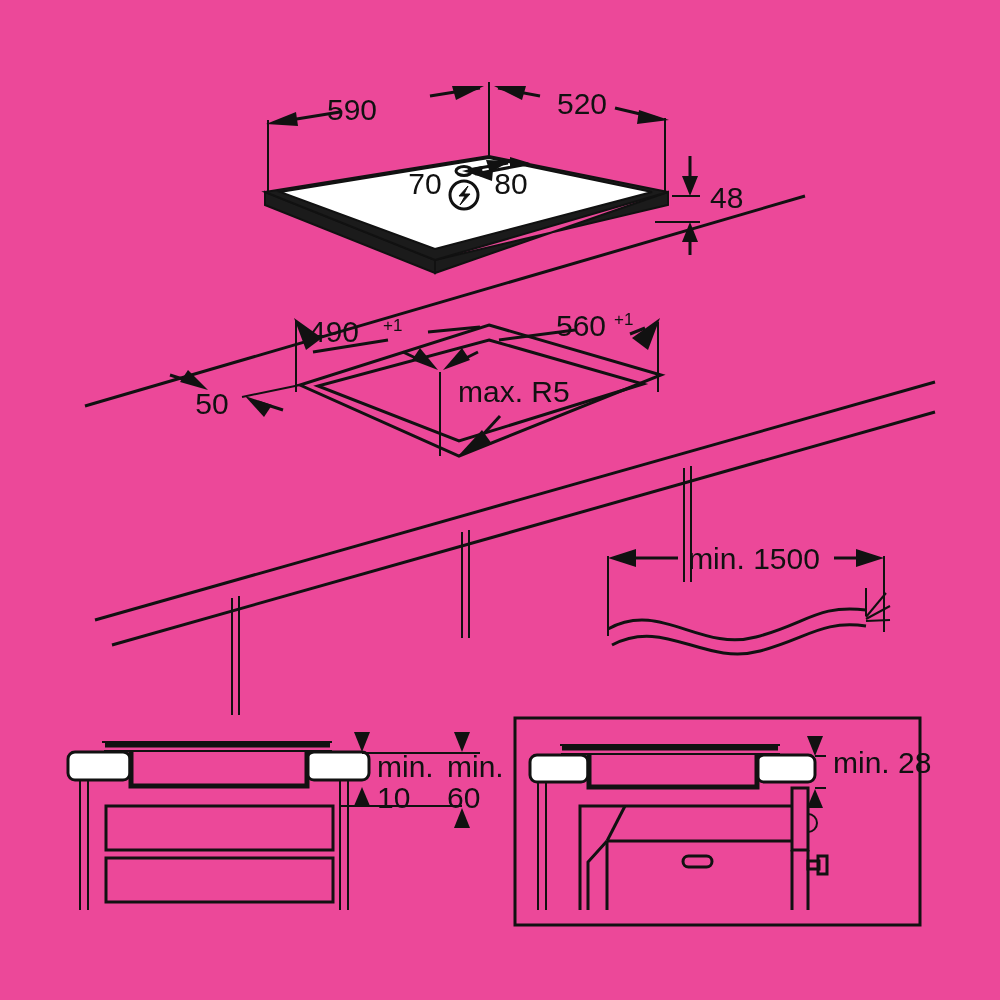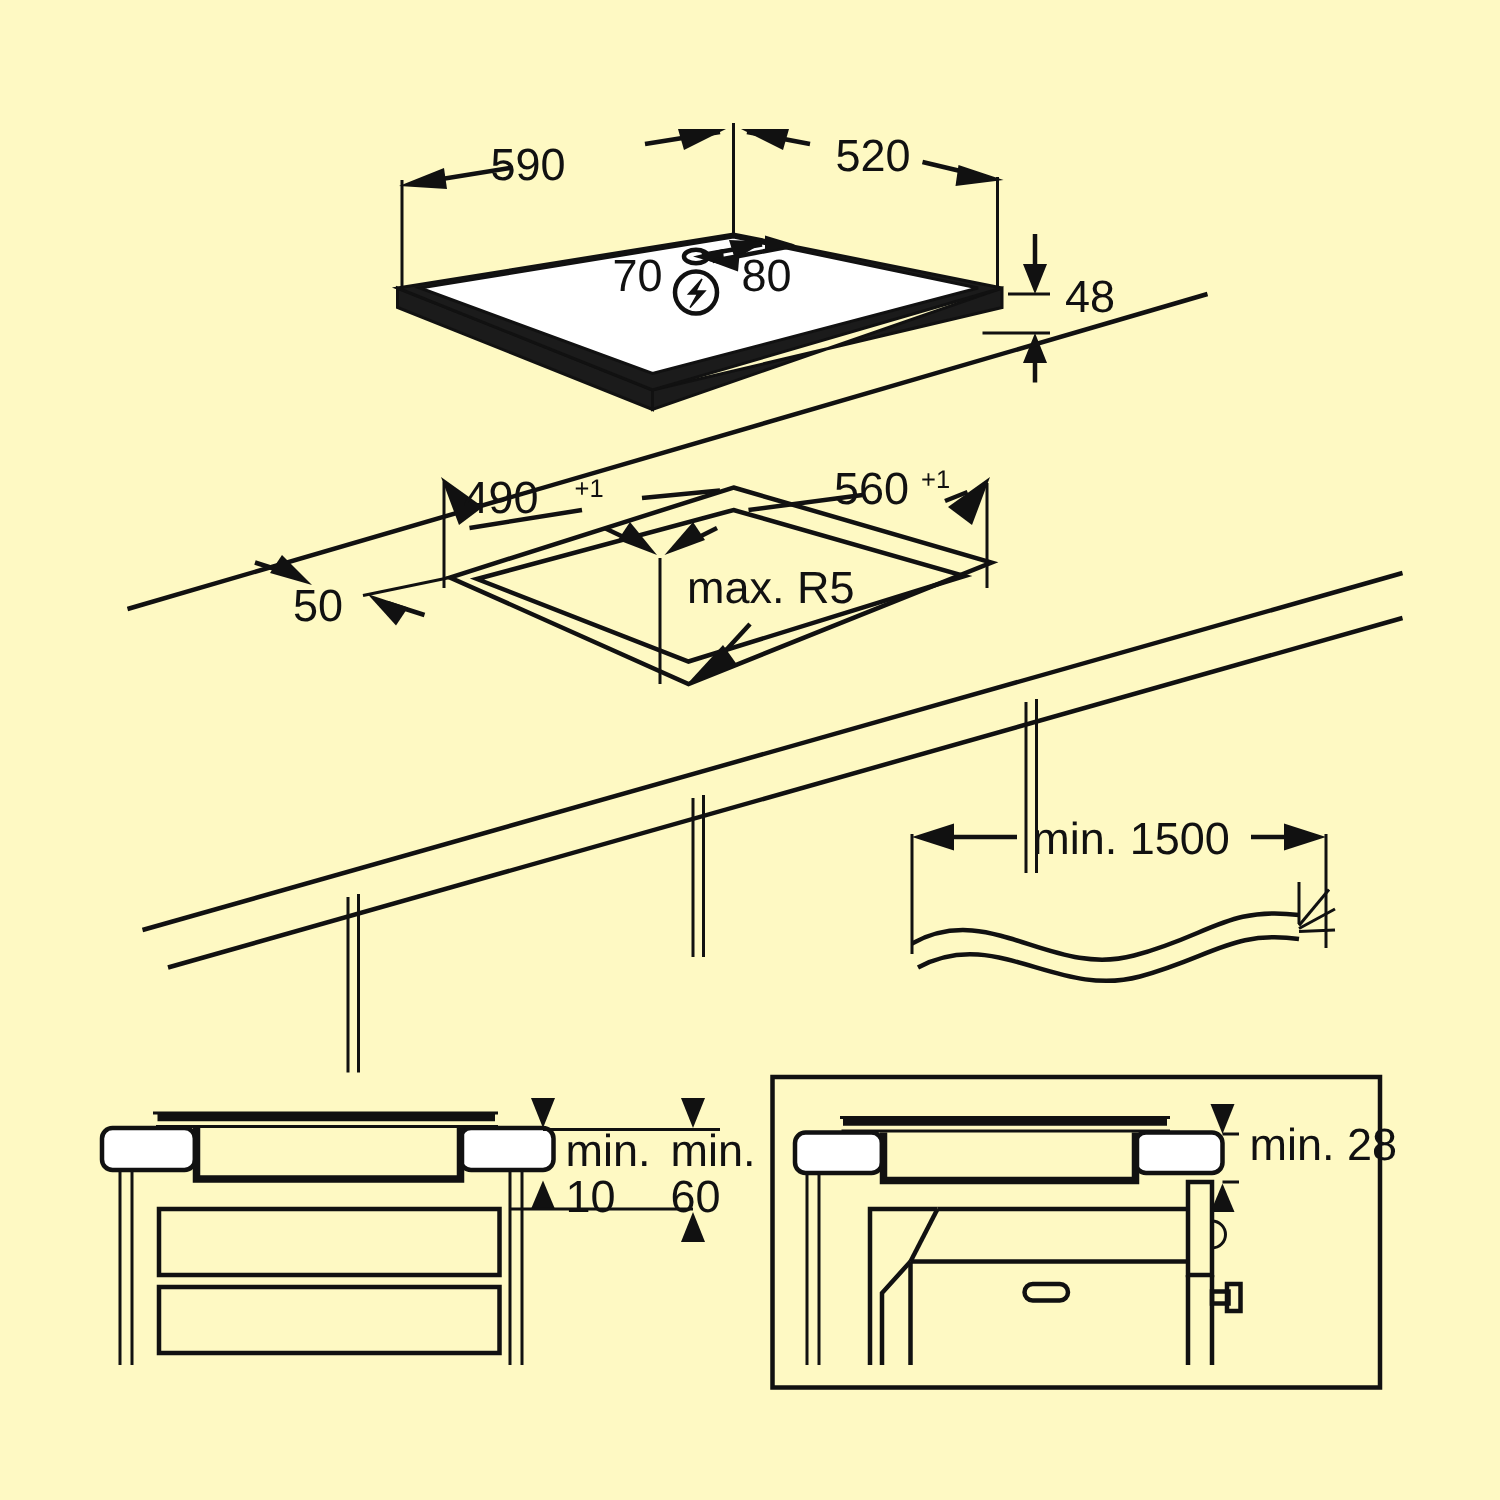--- a/index.html
+++ b/index.html
@@ -7,21 +7,21 @@
     padding: 0;
     background: #ffffff;
   }
   body {
     font-family: "Liberation Sans", sans-serif;
   }
   #page {
     position: relative;
     width: 1000px;
     height: 1000px;
-    background: #fef9c3;
+    background: #ec4899;
     overflow: hidden;
   }
   #diagram {
     position: absolute;
     top: 0;
     left: 0;
     width: 1000px;
     height: 1000px;
   }
   text.dim {

